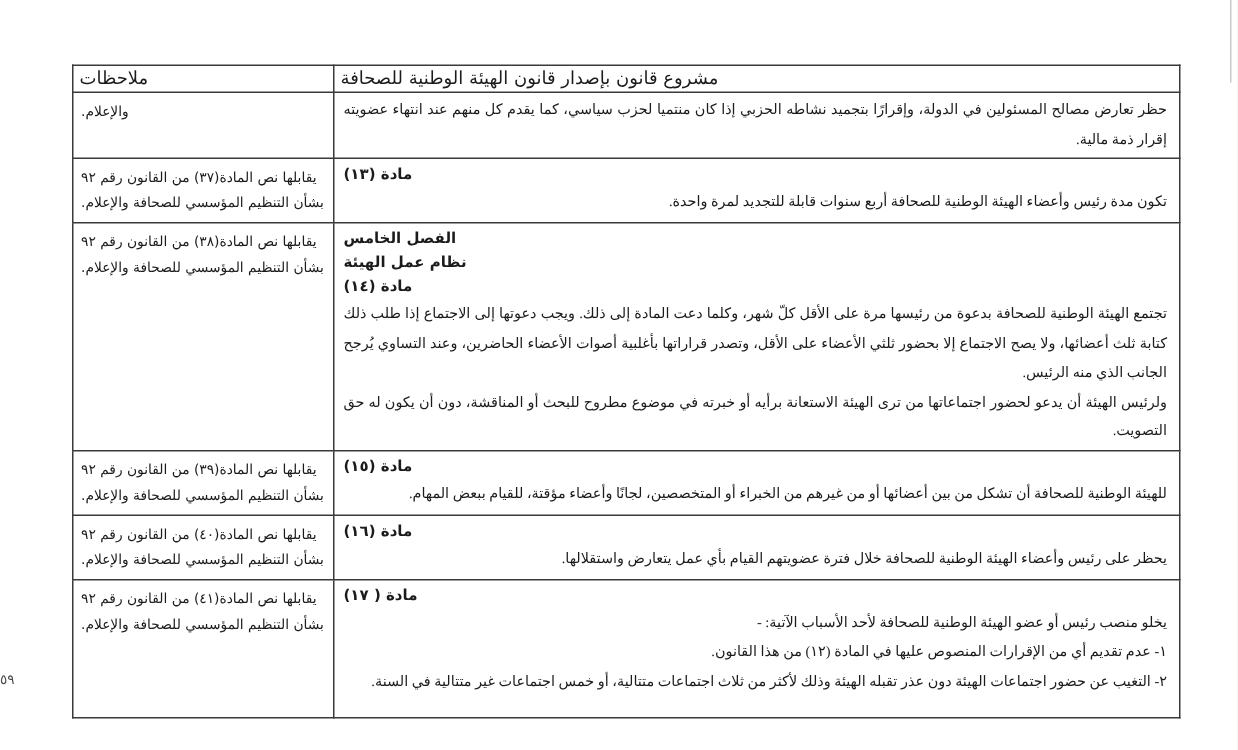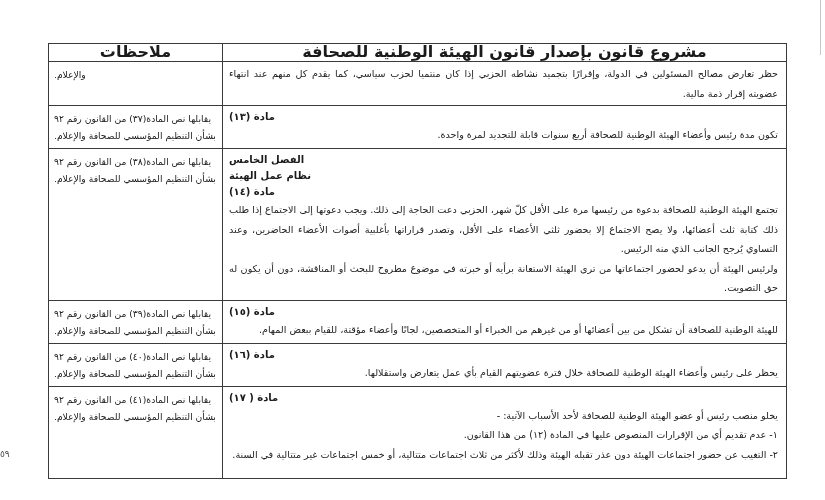--- a/index.html
+++ b/index.html
@@ -27,23 +27,23 @@
   }
   .doc-table col.col-content { width: 564px; }
   .doc-table col.col-notes   { width: 174px; }
   .doc-table th, .doc-table td {
     border: 1px solid #3a3a3a;
     vertical-align: top;
     overflow: hidden;
   }
   .doc-table th {
     height: 15px;
-    font-size: 16px;
-    font-weight: bold;
-    text-align: center;
+    font-size: 12px;
+    font-weight: normal;
+    text-align: left;
     padding: 1px 4px;
     line-height: 14px;
   }
   .content-cell { padding: 2px 8px 2px 6px; }
   .notes-cell {
     padding: 4px 5px;
     font-size: 9.2px;
     line-height: 17px;
     text-align: left;
     font-weight: 400;
@@ -54,20 +54,21 @@
     font-weight: bold;
     text-align: left;
     line-height: 15px;
     margin: 1px 0;
   }
   .b {
     font-size: 9.6px;
     line-height: 19.5px;
     text-align: justify;
     margin: 0;
+    font-family: Liberation Serif, serif;
   }
   .row-h0 { height: 37px; }
   .row-h1 { height: 40px; }
   .row-h2 { height: 136px; }
   .row-h3 { height: 38px; }
   .row-h4 { height: 35px; }
   .row-h5 { height: 92px; }
   .page-number {
     position: absolute;
     top: 449px;
@@ -117,21 +118,21 @@
           <div class="b">تكون مدة رئيس وأعضاء الهيئة الوطنية للصحافة أربع سنوات قابلة للتجديد لمرة واحدة.</div>
         </td>
         <td class="notes-cell">يقابلها نص المادة(٣٧) من القانون رقم ٩٢ بشأن التنظيم المؤسسي للصحافة والإعلام.</td>
       </tr>
 
       <tr class="row-h2">
         <td class="content-cell">
           <div class="h">الفصل الخامس</div>
           <div class="h">نظام عمل الهيئة</div>
           <div class="h">مادة (١٤)</div>
-          <div class="b">تجتمع الهيئة الوطنية للصحافة بدعوة من رئيسها مرة على الأقل كلّ شهر، الحزبي دعت الحاجة إلى ذلك. ويجب دعوتها إلى الاجتماع إذا طلب ذلك كتابة ثلث أعضائها، ولا يصح الاجتماع إلا بحضور ثلثي الأعضاء على الأقل، وتصدر قراراتها بأغلبية أصوات الأعضاء الحاضرين، وعند التساوي يُرجح الجانب الذي منه الرئيس.</div>
+          <div class="b">تجتمع الهيئة الوطنية للصحافة بدعوة من رئيسها مرة على الأقل كلّ شهر، وكلما دعت المادة إلى ذلك. ويجب دعوتها إلى الاجتماع إذا طلب ذلك كتابة ثلث أعضائها، ولا يصح الاجتماع إلا بحضور ثلثي الأعضاء على الأقل، وتصدر قراراتها بأغلبية أصوات الأعضاء الحاضرين، وعند التساوي يُرجح الجانب الذي منه الرئيس.</div>
           <div class="b">ولرئيس الهيئة أن يدعو لحضور اجتماعاتها من ترى الهيئة الاستعانة برأيه أو خبرته في موضوع مطروح للبحث  أو المناقشة، دون أن يكون له حق التصويت.</div>
         </td>
         <td class="notes-cell pad-more">يقابلها نص المادة(٣٨) من القانون رقم ٩٢ بشأن التنظيم المؤسسي للصحافة والإعلام.</td>
       </tr>
 
       <tr class="row-h3">
         <td class="content-cell">
           <div class="h">مادة (١٥)</div>
           <div class="b">للهيئة الوطنية للصحافة أن تشكل من بين أعضائها أو من غيرهم من الخبراء أو المتخصصين، لجانًا وأعضاء مؤقتة، للقيام ببعض المهام.</div>
         </td>

